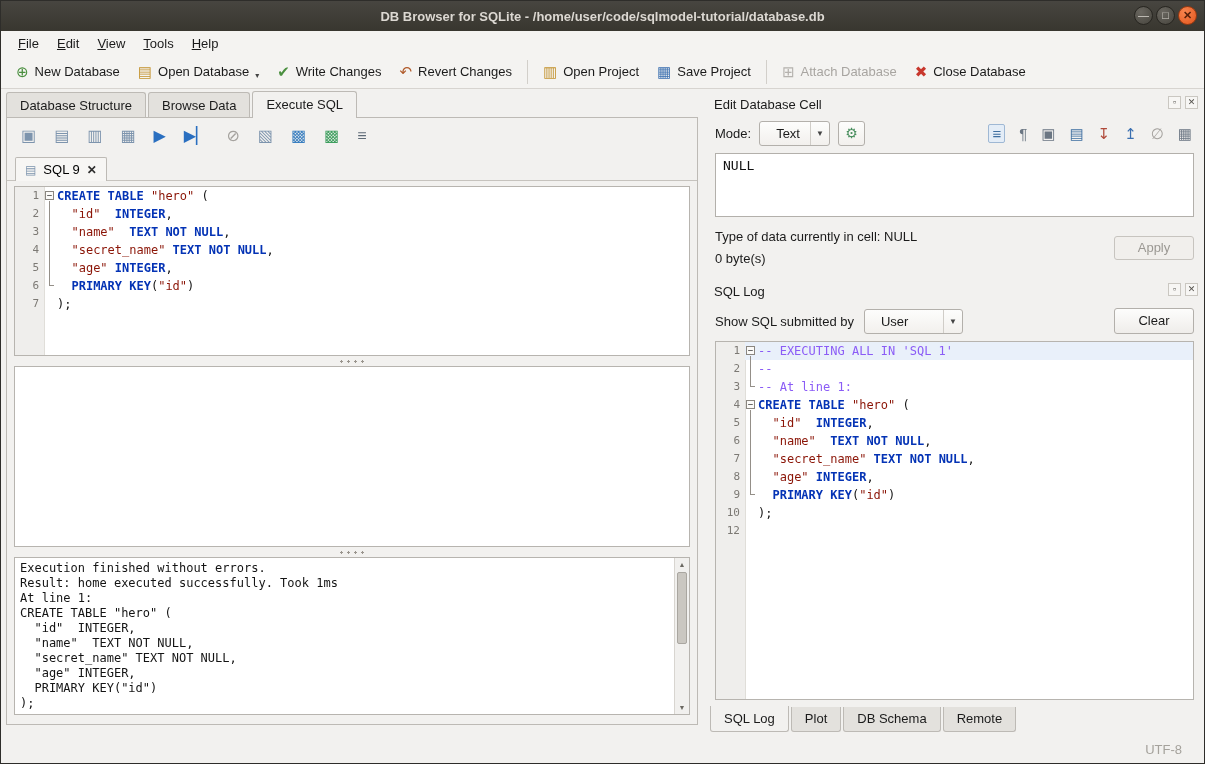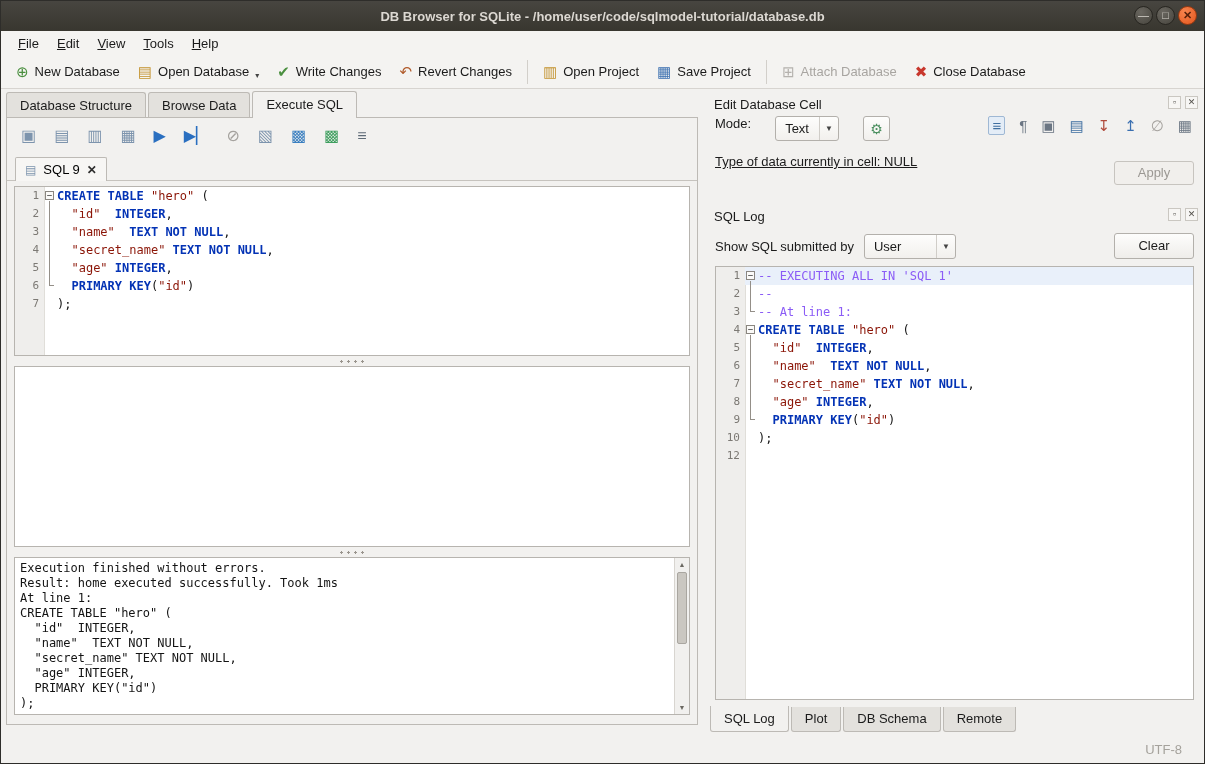--- a/index.html
+++ b/index.html
@@ -67,31 +67,31 @@
   .vscroll{position:absolute;right:0;top:0;bottom:0;width:15px;background:#f1f0ee;border-left:1px solid #d8d5d0;}
   .vs-up,.vs-down{position:absolute;left:0;right:0;text-align:center;font-size:7px;color:#6b6862;}
   .vs-up{top:3px;} .vs-down{bottom:3px;}
   .vs-thumb{position:absolute;top:14px;left:2px;right:2px;height:72px;background:#cac7c1;border:1px solid #a9a6a0;border-radius:2px;}
 
   
   .right-panel{flex:1;display:flex;flex-direction:column;min-width:0;min-height:0;padding-top:3px;}
   .dock-header{flex:0 0 24px;display:flex;align-items:center;padding:0 9px;font-size:13px;color:#1b1b1b;position:relative;}
   .dock-btns{position:absolute;right:6px;top:4px;display:flex;gap:4px;}
   .dock-btn{width:13px;height:13px;font-size:9px;line-height:11px;text-align:center;color:#55524d;border:1px solid #cac7c1;background:#f7f6f4;}
-  .mode-row{flex:0 0 34px;display:flex;align-items:flex-start;gap:24px;padding:0 10px;font-size:13px;color:#1b1b1b;}
-  .combo{display:inline-flex;align-items:center;height:25px;background:linear-gradient(#fdfdfc,#f2f0ed);border:1px solid #b3b0ab;border-radius:3px;padding-left:9px;font-size:13px;}
+  .mode-row{flex:0 0 34px;display:flex;align-items:center;gap:8px;padding:0 10px;font-size:13px;color:#1b1b1b;}
+  .combo{display:inline-flex;align-items:center;height:25px;background:linear-gradient(#fdfdfc,#f2f0ed);border:1px solid #b3b0ab;border-radius:3px;padding-left:16px;font-size:13px;}
   .combo .cval{padding-right:10px;}
   .combo .carr{border-left:1px solid #d0cdc8;height:100%;display:flex;align-items:center;padding:0 5px;font-size:8px;color:#444;}
   .mode-btn{width:27px;height:25px;border:1px solid #b3b0ab;border-radius:3px;background:linear-gradient(#fdfdfc,#f2f0ed);display:flex;align-items:center;justify-content:center;font-size:14px;}
   .cell-icons{margin-left:auto;display:flex;align-items:center;gap:14px;padding-right:2px;}
   .cell-ic{font-size:15px;line-height:15px;}
   .cell-ic.sel{border:1px solid #9fb8d4;background:#e4edf7;padding:1px 3px;border-radius:2px;}
   .cell-edit{flex:0 0 64px;margin:3px 10px 8px;border:1px solid #b3b0ab;background:#fff;font:13px/16px "DejaVu Sans Mono",monospace;padding:4px 7px;color:#111;}
   .cell-info{flex:0 0 54px;position:relative;padding:1px 10px 0;font-size:13px;color:#1b1b1b;}
-  .ci-type{margin-top:3px;text-decoration:underline;}
+  .ci-type{margin-top:3px;}
   .ci-size{margin-top:7px;}
   .apply-btn{position:absolute;right:10px;top:11px;width:80px;height:24px;background:#f1efec;border:1px solid #c7c4bf;border-radius:3px;color:#9b9893;font-size:13px;text-align:center;line-height:22px;}
   .filter-row{flex:0 0 36px;display:flex;align-items:center;gap:10px;padding:0 10px;font-size:13px;color:#1b1b1b;}
   .clear-btn{margin-left:auto;width:80px;height:26px;background:linear-gradient(#fdfdfc,#efedea);border:1px solid #b3b0ab;border-radius:3px;font-size:13px;text-align:center;line-height:24px;color:#1b1b1b;}
   .log-editor{flex:1;margin:2px 10px 7px;border:1px solid #b7b4af;background:#fff;overflow:hidden;position:relative;min-height:0;}
   .bottom-tabs{flex:0 0 28px;display:flex;align-items:flex-start;padding-left:5px;}
   .btab{padding:4px 13px 5px;font-size:13px;background:#e3e1dd;border:1px solid #bdbab5;border-top:none;margin-right:2px;border-radius:0 0 3px 3px;color:#1b1b1b;}
   .btab.active{background:#f2f1ef;margin-top:-1px;padding-top:5px;position:relative;z-index:2;}
 
   .statusbar{flex:0 0 28px;display:flex;align-items:center;justify-content:flex-end;padding-right:22px;font-size:13px;color:#a5a29c;}
@@ -271,23 +271,25 @@
             <span class="cell-ic" style="color: rgb(107, 118, 131);">¶</span>
             <span class="cell-ic" style="color: rgb(107, 118, 131);">▣</span>
             <span class="cell-ic" style="color: rgb(63, 111, 160);">▤</span>
             <span class="cell-ic" style="color: rgb(176, 74, 58);">↧</span>
             <span class="cell-ic" style="color: rgb(58, 111, 176);">↥</span>
             <span class="cell-ic" style="color: rgb(165, 162, 158);">∅</span>
             <span class="cell-ic" style="color: rgb(107, 118, 131);">▦</span>
           </span>
       </div>
 
+      <div class="cell-edit">NULL</div>
 
       <div class="cell-info">
         <div class="ci-type">Type of data currently in cell: NULL</div>
+        <div class="ci-size">0 byte(s)</div>
         <div class="apply-btn">Apply</div>
       </div>
 
       <div class="dock-header">
         <span>SQL Log</span>
         <span class="dock-btns" id="dock-btns-2">
             <span class="dock-btn">▫</span>
             <span class="dock-btn">✕</span>
           </span>
       </div>

